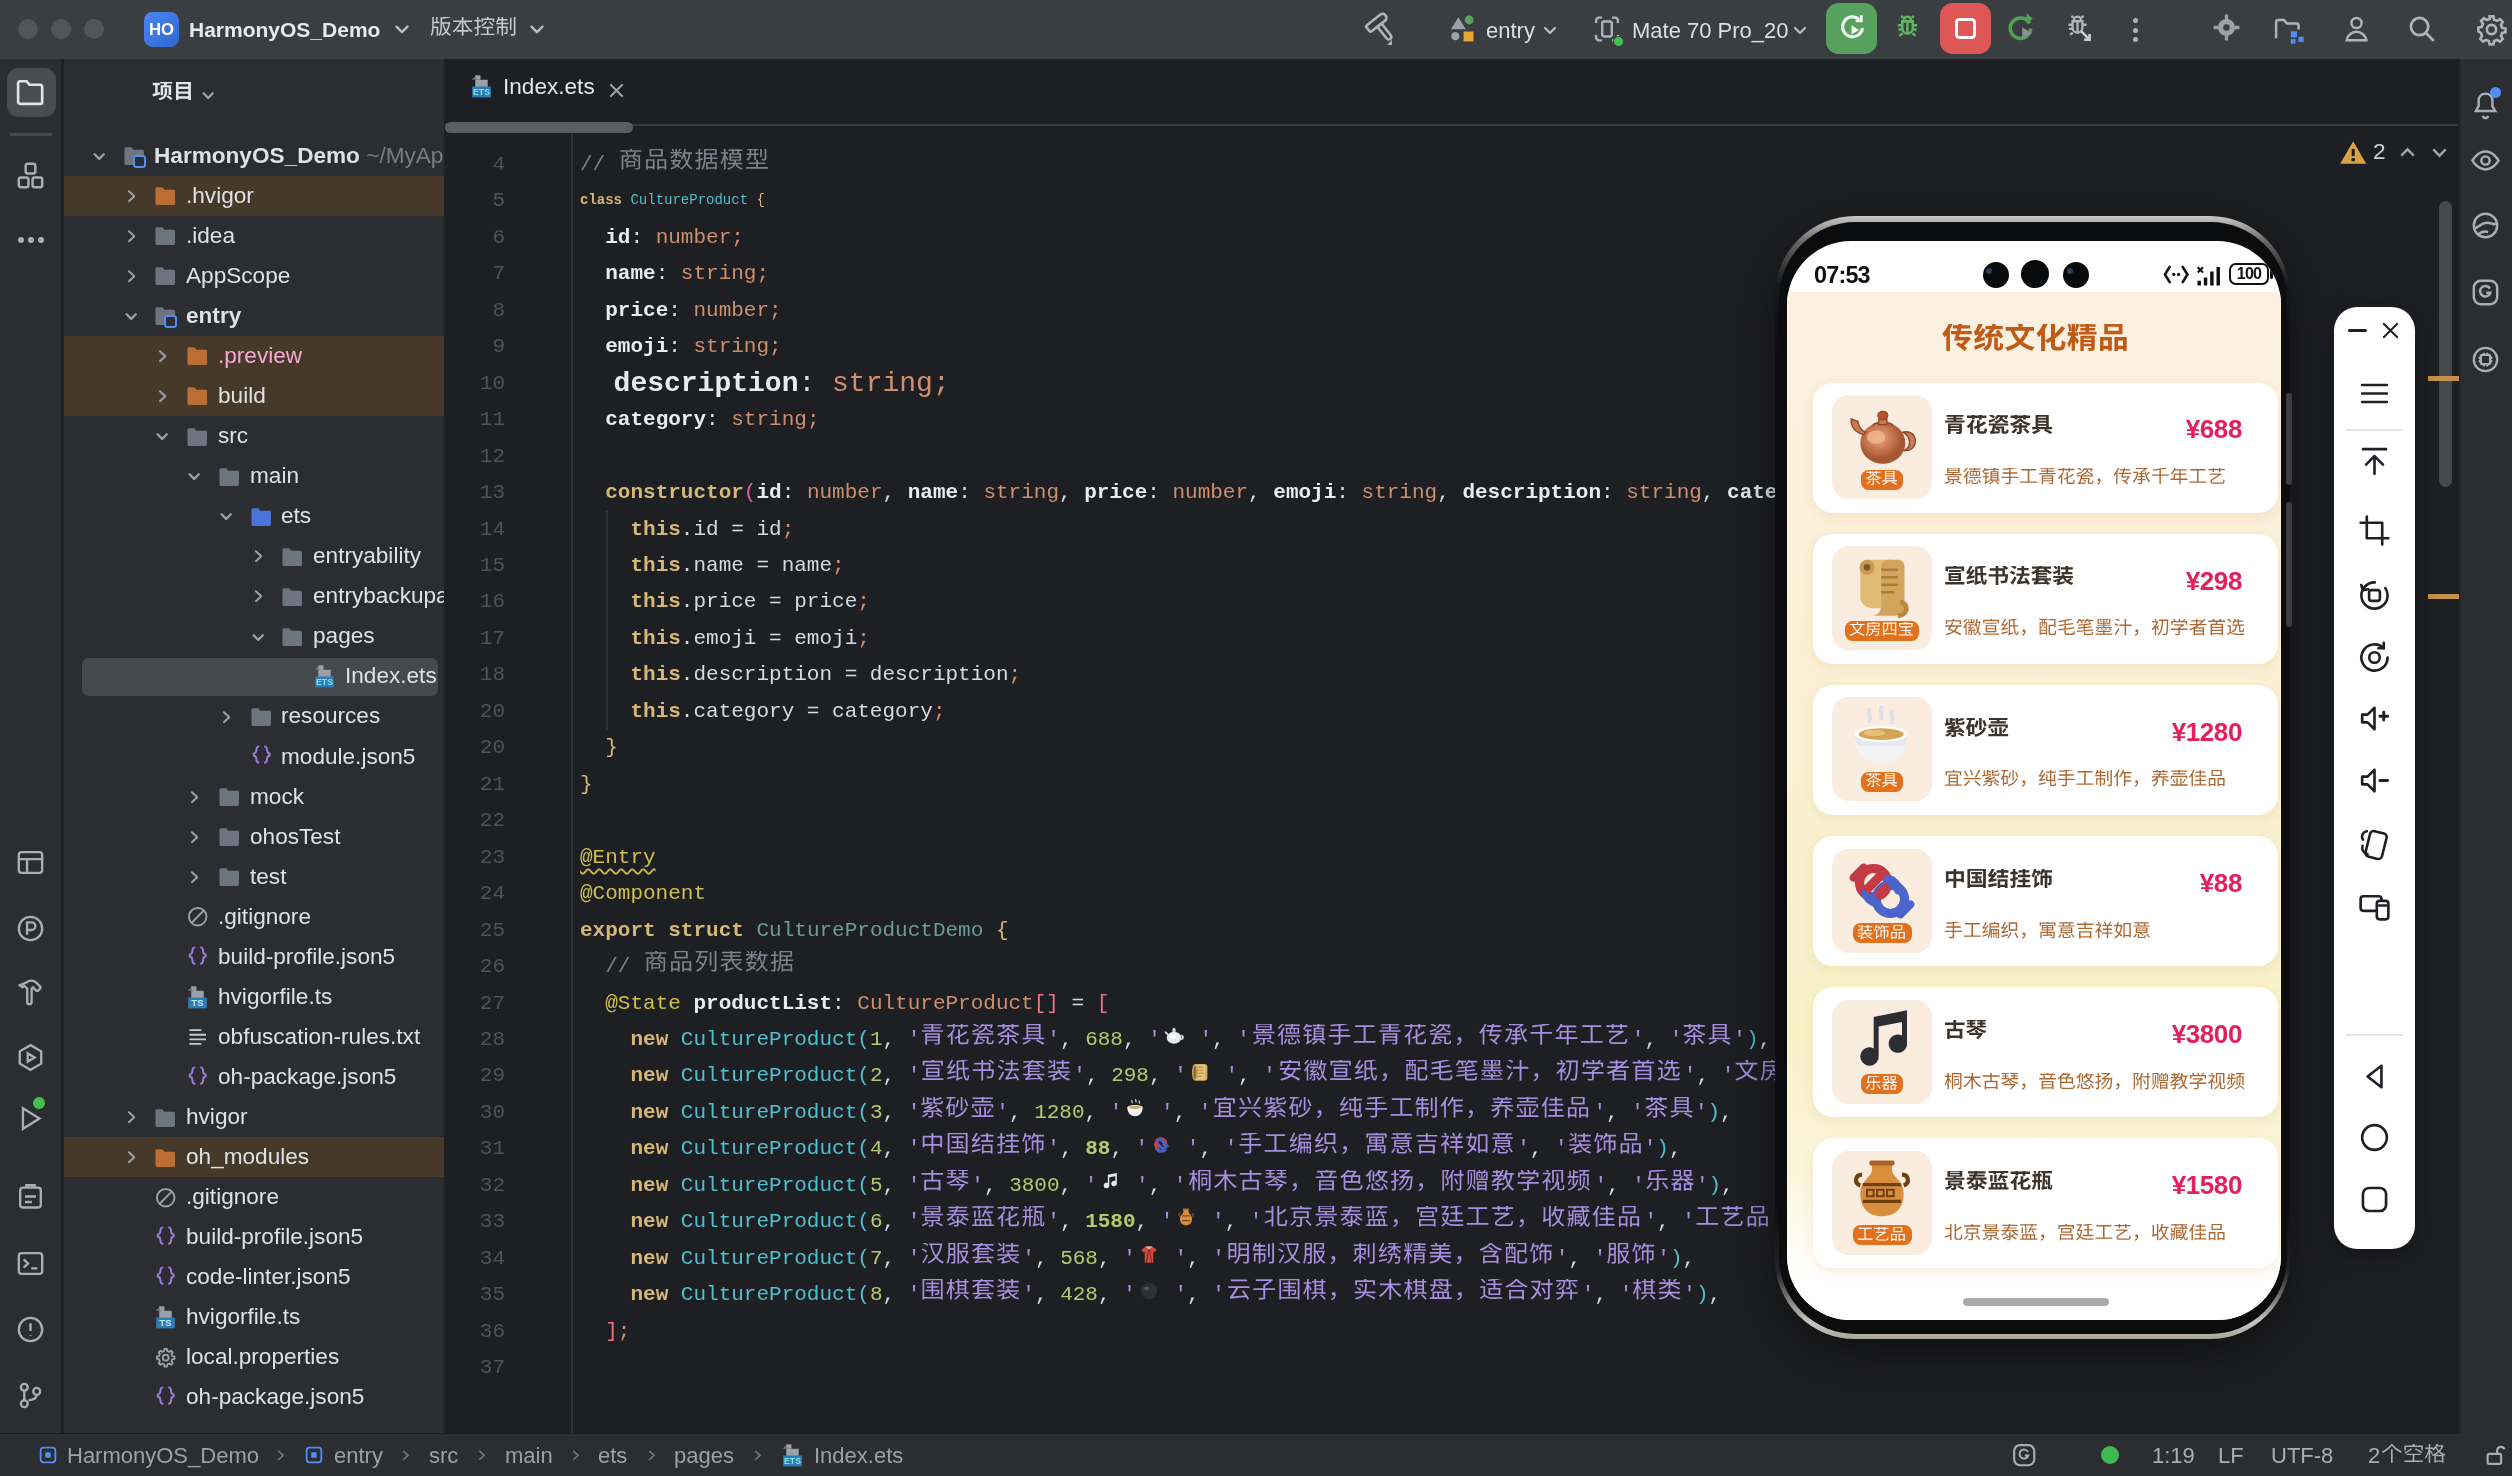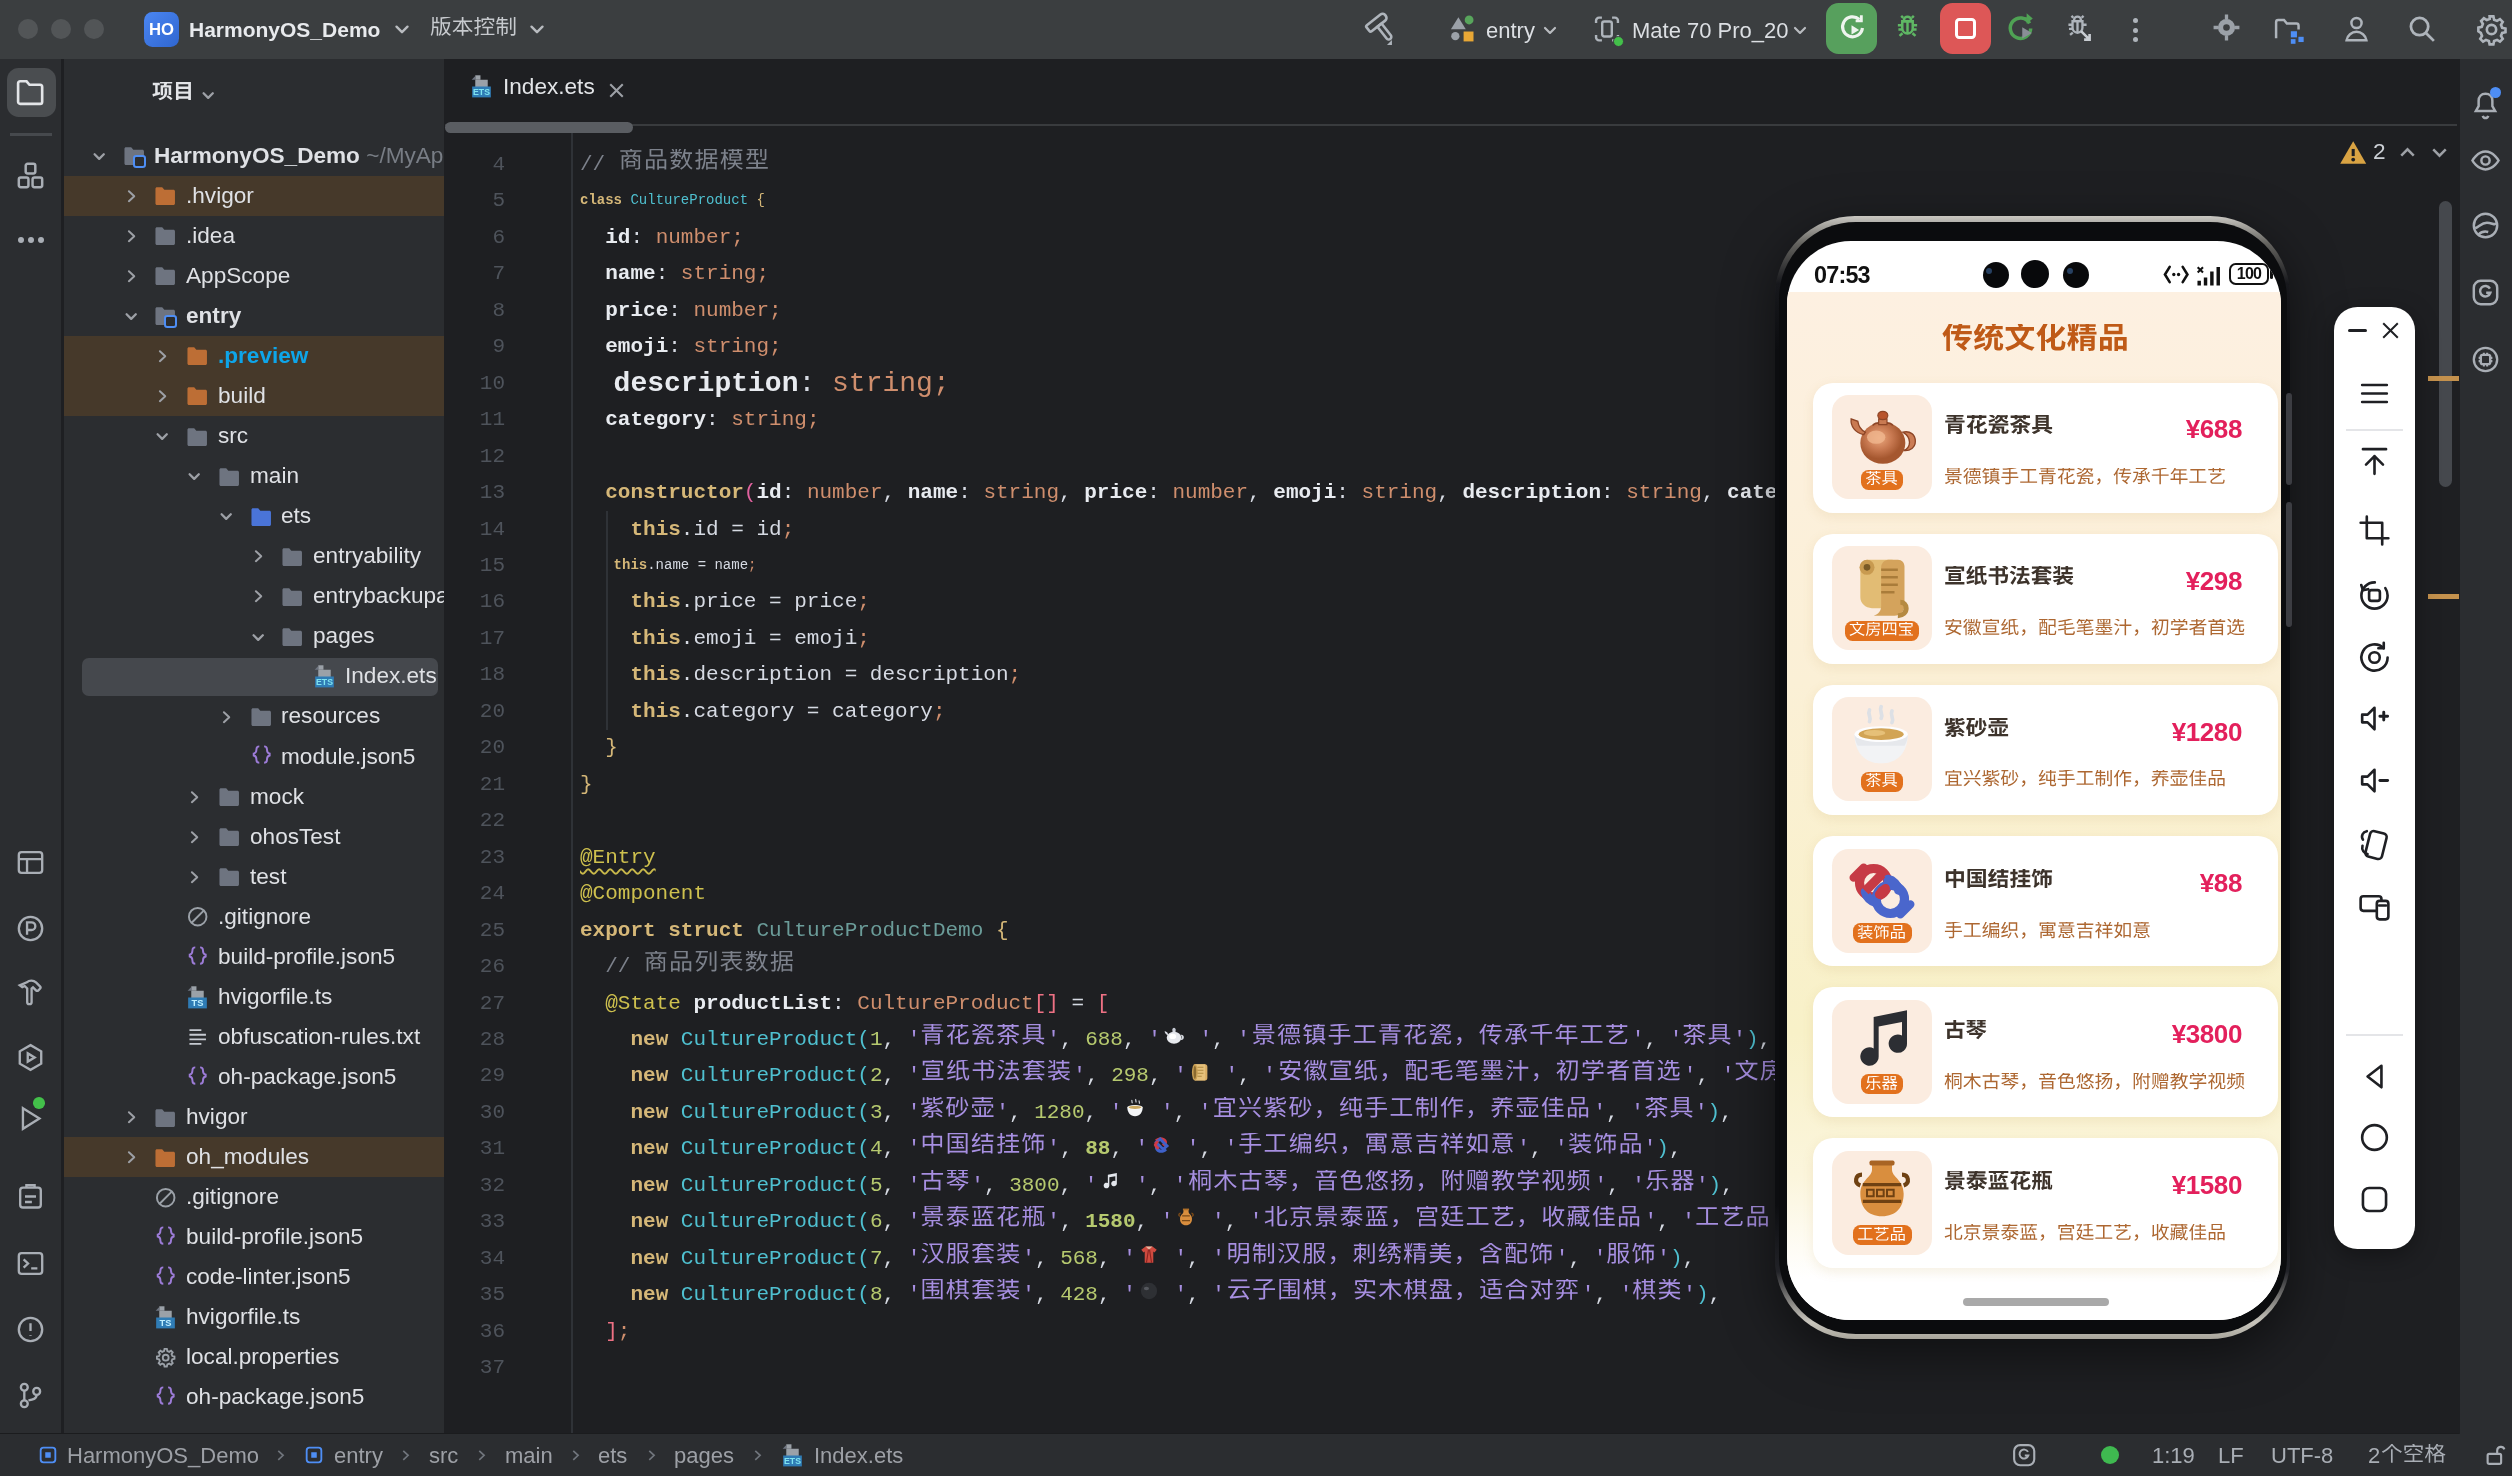--- a/index.html
+++ b/index.html
@@ -350,21 +350,21 @@
     </svg>
     <div class="abs" style="left:100px;top:256px;width:12.5px;height:12.5px;border-radius:3.3px;background:#2b2d30;border:2.1px solid #4e8ef5"></div>
     <div class="abs" style="left:122px;top:244px;font-size:22.6px;white-space:nowrap"><span style="color:#dfe1e5;font-weight:bold">entry</span></div>
     <div class="abs" style="left:0;top:277px;width:380px;height:40px;background:#46392a"></div>
     <svg class="abs" style="left:89px;top:288px" width="18.4" height="18.4" viewBox="0 0 24 24">
       <path d="M9 5.5 16 12 9 18.5" fill="none" stroke="#9da0a6" stroke-width="2.6" stroke-linecap="round" stroke-linejoin="round"></path>
     </svg>
     <svg class="abs" style="left:122px;top:286px" width="23.4" height="22" viewBox="0 0 24 22">
       <path d="M1.5 18.7V3.6c0-.9.7-1.6 1.6-1.6h5.3l2.2 2.6h9.3c.9 0 1.6.7 1.6 1.6v12.5c0 .9-.7 1.6-1.6 1.6H3.1c-.9 0-1.6-.7-1.6-1.6z" fill="#bd6e35"></path>
     </svg>
-    <div class="abs" style="left:154px;top:284px;font-size:22.6px;white-space:nowrap"><span style="color:#0ea5e9;font-weight:bold">.preview</span></div>
+    <div class="abs" style="left:154px;top:284px;font-size:22.6px;white-space:nowrap"><span style="color:#f9a8d4;font-weight:normal">.preview</span></div>
     <div class="abs" style="left:0;top:317px;width:380px;height:40px;background:#46392a"></div>
     <svg class="abs" style="left:89px;top:328px" width="18.4" height="18.4" viewBox="0 0 24 24">
       <path d="M9 5.5 16 12 9 18.5" fill="none" stroke="#9da0a6" stroke-width="2.6" stroke-linecap="round" stroke-linejoin="round"></path>
     </svg>
     <svg class="abs" style="left:122px;top:326px" width="23.4" height="22" viewBox="0 0 24 22">
       <path d="M1.5 18.7V3.6c0-.9.7-1.6 1.6-1.6h5.3l2.2 2.6h9.3c.9 0 1.6.7 1.6 1.6v12.5c0 .9-.7 1.6-1.6 1.6H3.1c-.9 0-1.6-.7-1.6-1.6z" fill="#bd6e35"></path>
     </svg>
     <div class="abs" style="left:154px;top:324px;font-size:22.6px;white-space:nowrap"><span style="color:#dfe1e5;font-weight:normal">build</span></div>
     <svg class="abs" style="left:89px;top:368px" width="18.4" height="18.4" viewBox="0 0 24 24">
       <path d="M6 9.5 12 15.5 18 9.5" fill="none" stroke="#9da0a6" stroke-width="3" stroke-linecap="round" stroke-linejoin="round"></path>
@@ -628,21 +628,21 @@
     <div class="abs mono" style="left:0;top:240px;width:60px;text-align:right;font-size:21px;line-height:37px;color:#4e535b">10</div>
     <div class="abs mono" style="left:135px;top:240px;font-size:28px;line-height:37px;white-space:pre"><span style="color:#d6dae3;">  </span><span style="color:#e8ebf0;font-weight:bold;">description</span><span style="color:#d6dae3;">: </span><span style="color:#cf8e6d;">string</span><span style="color:#cf8e6d;">;</span></div>
     <div class="abs mono" style="left:0;top:276px;width:60px;text-align:right;font-size:21px;line-height:37px;color:#4e535b">11</div>
     <div class="abs mono" style="left:135px;top:276px;font-size:21px;line-height:37px;white-space:pre"><span style="color:#d6dae3;">  </span><span style="color:#e8ebf0;font-weight:bold;">category</span><span style="color:#d6dae3;">: </span><span style="color:#cf8e6d;">string</span><span style="color:#cf8e6d;">;</span></div>
     <div class="abs mono" style="left:0;top:313px;width:60px;text-align:right;font-size:21px;line-height:37px;color:#4e535b">12</div>
     <div class="abs mono" style="left:0;top:349px;width:60px;text-align:right;font-size:21px;line-height:37px;color:#4e535b">13</div>
     <div class="abs mono" style="left:135px;top:349px;font-size:21px;line-height:37px;white-space:pre"><span style="color:#d6dae3;">  </span><span style="color:#d5b778;font-weight:bold;">constructor</span><span style="color:#e0619e;">(</span><span style="color:#e8ebf0;font-weight:bold;">id</span><span style="color:#d6dae3;">: </span><span style="color:#cf8e6d;">number</span><span style="color:#d6dae3;">, </span><span style="color:#e8ebf0;font-weight:bold;">name</span><span style="color:#d6dae3;">: </span><span style="color:#cf8e6d;">string</span><span style="color:#d6dae3;">, </span><span style="color:#e8ebf0;font-weight:bold;">price</span><span style="color:#d6dae3;">: </span><span style="color:#cf8e6d;">number</span><span style="color:#d6dae3;">, </span><span style="color:#e8ebf0;font-weight:bold;">emoji</span><span style="color:#d6dae3;">: </span><span style="color:#cf8e6d;">string</span><span style="color:#d6dae3;">, </span><span style="color:#e8ebf0;font-weight:bold;">description</span><span style="color:#d6dae3;">: </span><span style="color:#cf8e6d;">string</span><span style="color:#d6dae3;">, </span><span style="color:#e8ebf0;font-weight:bold;">category</span><span style="color:#d6dae3;">: </span><span style="color:#cf8e6d;">string</span><span style="color:#e0619e;">)</span><span style="color:#d5b778;"> {</span></div>
     <div class="abs mono" style="left:0;top:386px;width:60px;text-align:right;font-size:21px;line-height:37px;color:#4e535b">14</div>
     <div class="abs mono" style="left:135px;top:386px;font-size:21px;line-height:37px;white-space:pre"><span style="color:#d6dae3;">    </span><span style="color:#d5b778;font-weight:bold;">this</span><span style="color:#d6dae3;">.id = id</span><span style="color:#cf8e6d;">;</span></div>
     <div class="abs mono" style="left:0;top:422px;width:60px;text-align:right;font-size:21px;line-height:37px;color:#4e535b">15</div>
-    <div class="abs mono" style="left:135px;top:422px;font-size:14px;line-height:37px;white-space:pre"><span style="color:#d6dae3;">    </span><span style="color:#d5b778;font-weight:bold;">this</span><span style="color:#d6dae3;">.name = name</span><span style="color:#cf8e6d;">;</span></div>
+    <div class="abs mono" style="left:135px;top:422px;font-size:21px;line-height:37px;white-space:pre"><span style="color:#d6dae3;">    </span><span style="color:#d5b778;font-weight:bold;">this</span><span style="color:#d6dae3;">.name = name</span><span style="color:#cf8e6d;">;</span></div>
     <div class="abs mono" style="left:0;top:458px;width:60px;text-align:right;font-size:21px;line-height:37px;color:#4e535b">16</div>
     <div class="abs mono" style="left:135px;top:458px;font-size:21px;line-height:37px;white-space:pre"><span style="color:#d6dae3;">    </span><span style="color:#d5b778;font-weight:bold;">this</span><span style="color:#d6dae3;">.price = price</span><span style="color:#cf8e6d;">;</span></div>
     <div class="abs mono" style="left:0;top:495px;width:60px;text-align:right;font-size:21px;line-height:37px;color:#4e535b">17</div>
     <div class="abs mono" style="left:135px;top:495px;font-size:21px;line-height:37px;white-space:pre"><span style="color:#d6dae3;">    </span><span style="color:#d5b778;font-weight:bold;">this</span><span style="color:#d6dae3;">.emoji = emoji</span><span style="color:#cf8e6d;">;</span></div>
     <div class="abs mono" style="left:0;top:531px;width:60px;text-align:right;font-size:21px;line-height:37px;color:#4e535b">18</div>
     <div class="abs mono" style="left:135px;top:531px;font-size:21px;line-height:37px;white-space:pre"><span style="color:#d6dae3;">    </span><span style="color:#d5b778;font-weight:bold;">this</span><span style="color:#d6dae3;">.description = description</span><span style="color:#cf8e6d;">;</span></div>
     <div class="abs mono" style="left:0;top:568px;width:60px;text-align:right;font-size:21px;line-height:37px;color:#4e535b">20</div>
     <div class="abs mono" style="left:135px;top:568px;font-size:21px;line-height:37px;white-space:pre"><span style="color:#d6dae3;">    </span><span style="color:#d5b778;font-weight:bold;">this</span><span style="color:#d6dae3;">.category = category</span><span style="color:#cf8e6d;">;</span></div>
     <div class="abs mono" style="left:0;top:604px;width:60px;text-align:right;font-size:21px;line-height:37px;color:#4e535b">20</div>
     <div class="abs mono" style="left:135px;top:604px;font-size:21px;line-height:37px;white-space:pre"><span style="color:#d6dae3;">  </span><span style="color:#d5b778;">}</span></div>

